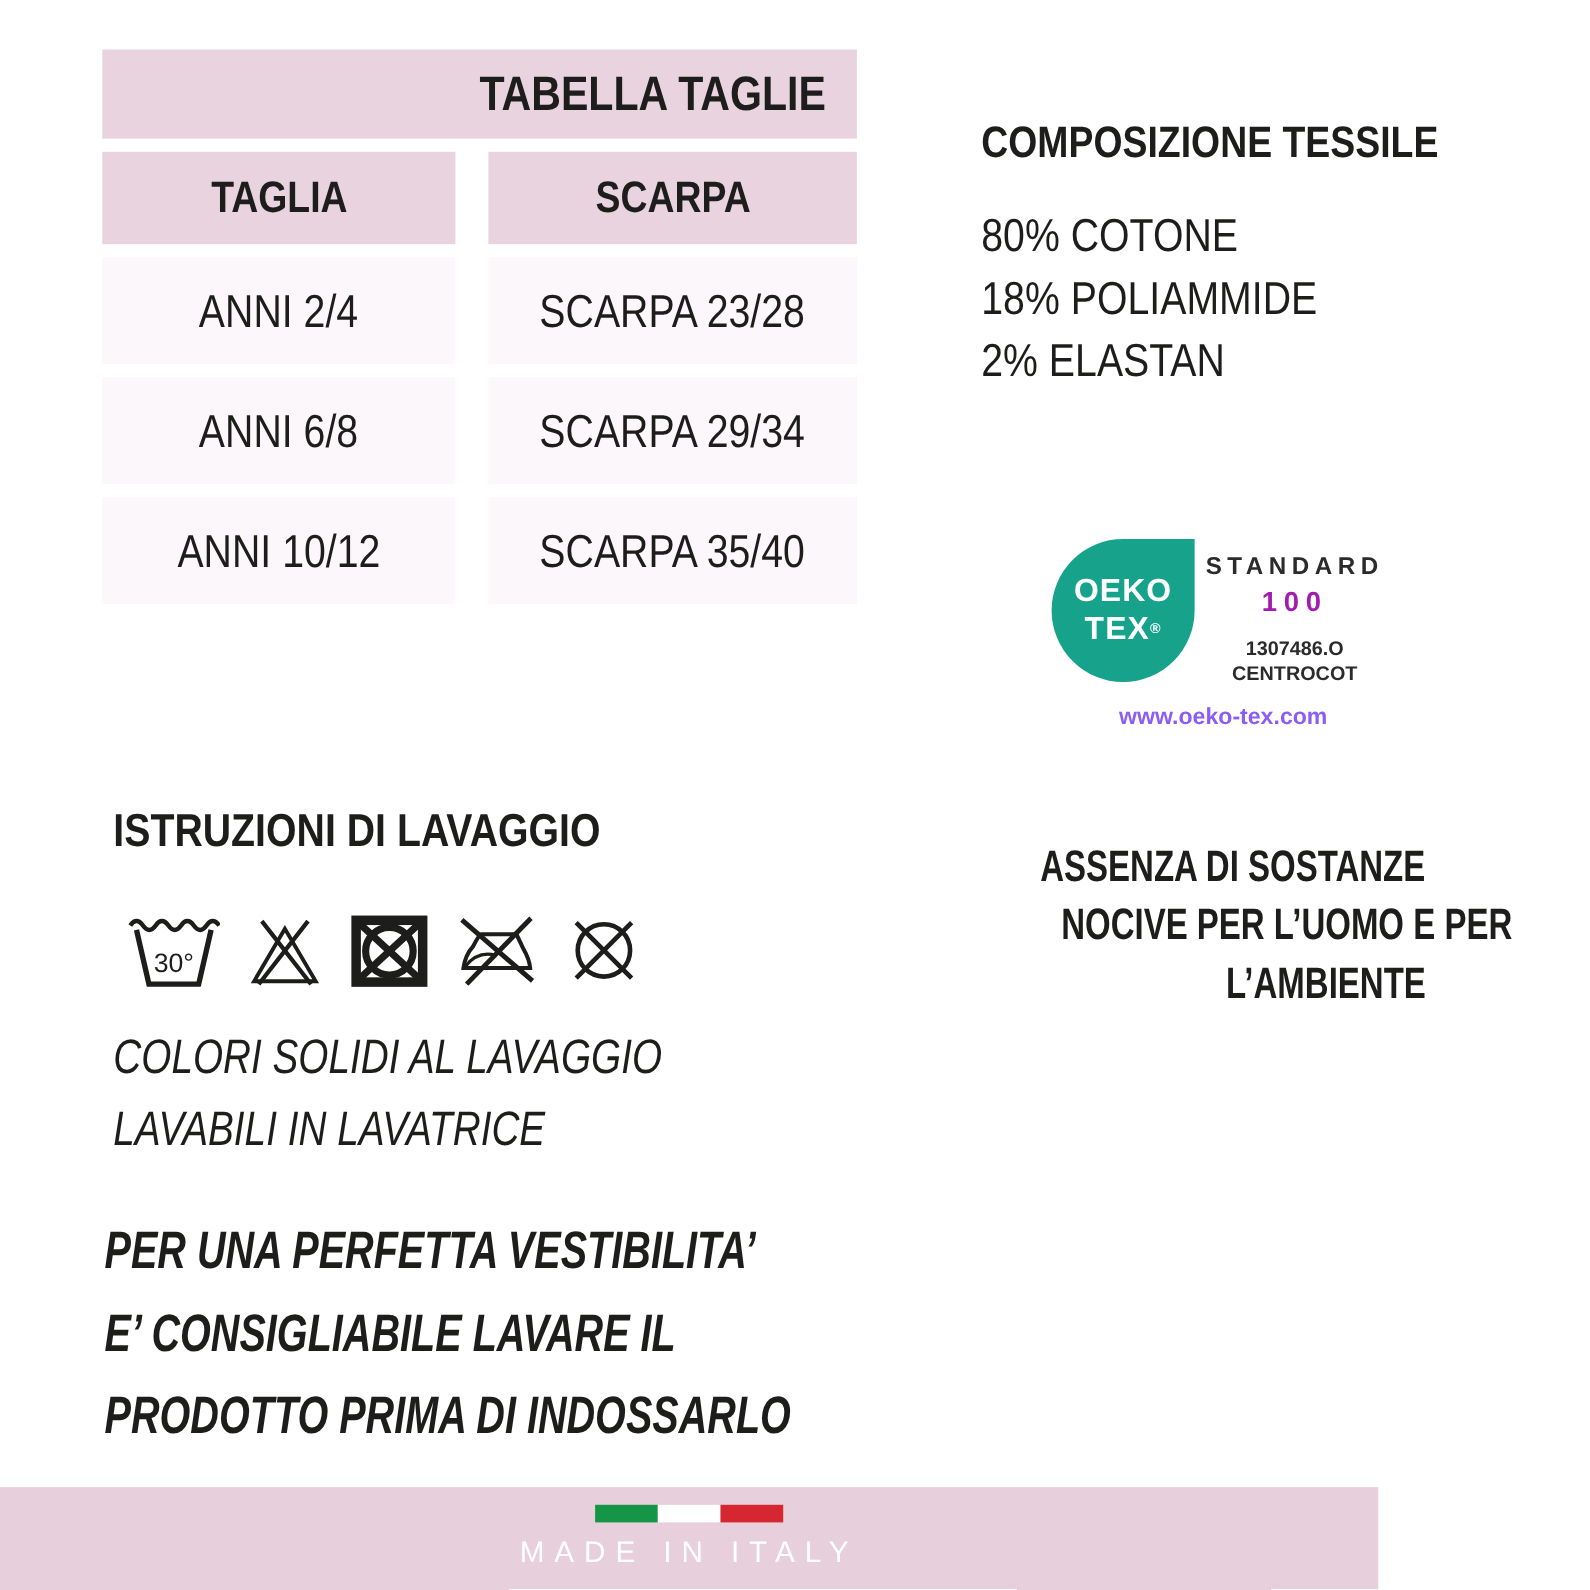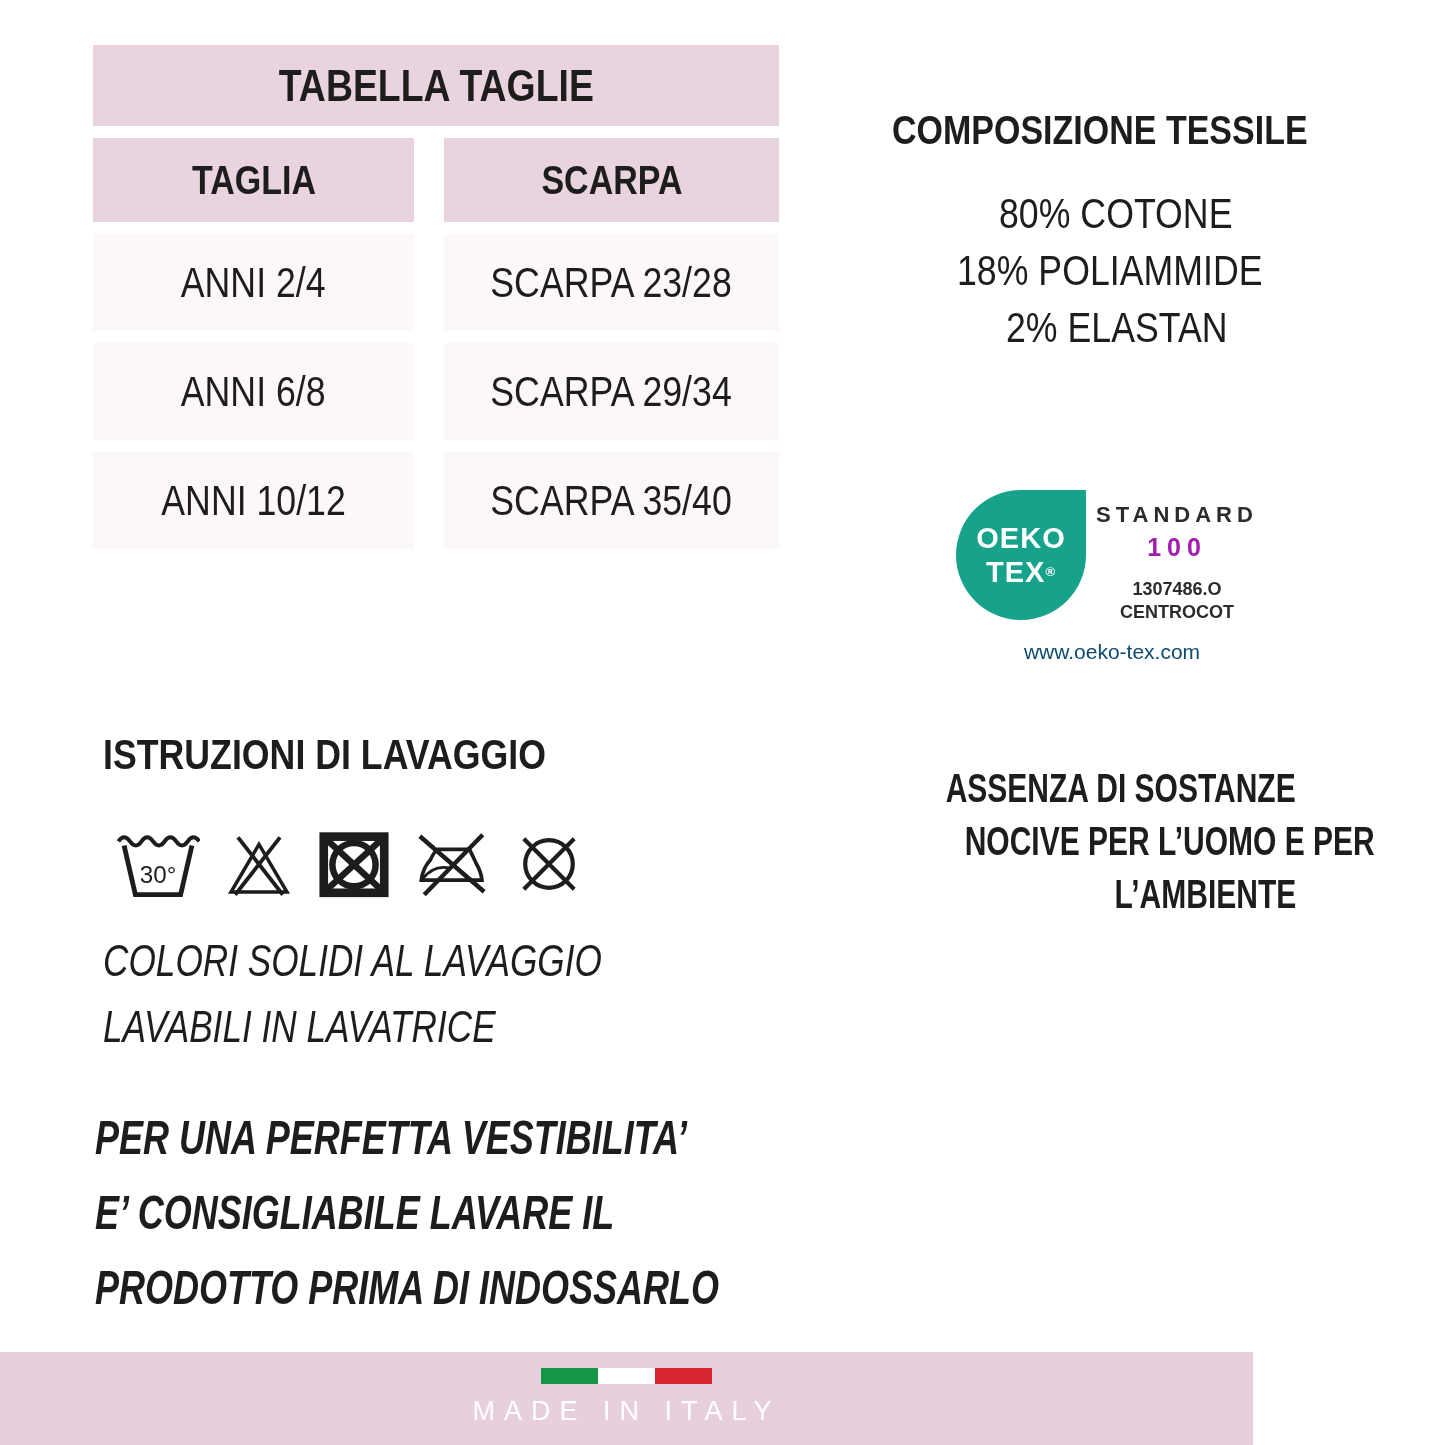--- a/index.html
+++ b/index.html
@@ -8,48 +8,48 @@
 
   
   .cx{display:inline-block;transform:scaleX(.85);white-space:nowrap;}
   .cx80{transform:scaleX(.80);}
   .cx75{transform:scaleX(.75);}
   .oL{transform-origin:0 50%;}
   .oR{transform-origin:100% 50%;}
 
   
   .size-table{position:absolute;left:93px;top:45px;width:686px;}
-  .st-title{height:81px;background:var(--pink_header,#e8d3df);display:flex;align-items:center;justify-content:center;
+  .st-title{height:81px;background:var(--pink_header,#e8d3df);display:flex;align-items:center;justify-content:flex-end;
             font-size:44px;font-weight:bold;margin-bottom:12px;}
   .st-row{display:flex;gap:30px;margin-bottom:12px;}
   .st-cell{display:flex;align-items:center;justify-content:center;}
   .c1{width:321px;}
   .c2{flex:1;}
   .head .st-cell{background:var(--pink_header,#e8d3df);height:84px;font-size:40px;font-weight:bold;}
   .body .st-cell{background:var(--pink_row,#fcf7fa);height:97px;font-size:42px;font-weight:400;}
 
   
-  .comp{position:absolute;left:892px;top:108px;text-align:center;}
+  .comp{position:absolute;left:892px;top:108px;}
   .comp-title{font-size:40px;font-weight:bold;}
   .comp-list{margin-top:32px;}
   .comp-item{font-size:42px;font-weight:400;line-height:57px;height:57px;}
 
   
   .oeko{position:absolute;left:956px;top:490px;width:312px;}
   .oeko-row{display:flex;align-items:flex-start;}
   .drop{width:130px;height:130px;background:var(--teal,#17a38b);border-radius:52% 0 52% 52%;
         display:flex;flex-direction:column;align-items:center;justify-content:center;color:#fff;}
   .drop-line{font-size:29px;font-weight:bold;line-height:33px;letter-spacing:1px;}
   .drop sup{font-size:13px;vertical-align:6px;}
   .oeko-right{flex:1;text-align:center;padding-top:12px;}
   .oeko-std{font-size:22px;font-weight:bold;letter-spacing:5px;color:#2b2b2b;}
   .oeko-num{font-size:25px;font-weight:bold;letter-spacing:6px;margin-top:5px;color:#a21caf;}
   .oeko-cert{font-size:18px;font-weight:bold;line-height:23px;color:#2b2b2b;}
   .oeko-cert.first{margin-top:16px;}
-  .oeko-site{font-size:21px;font-weight:normal;text-align:center;margin-top:16px;color:#0c4a6e;}
+  .oeko-site{font-size:21px;font-weight:bold;text-align:center;margin-top:16px;color:#8b5cf6;}
 
   
   .wash-title{position:absolute;left:103px;top:731px;font-size:42px;font-weight:bold;}
   .icons{position:absolute;left:116px;top:828px;display:flex;align-items:flex-end;gap:24px;}
   .icons svg{display:block;}
 
   .colori{position:absolute;left:103px;top:928px;font-style:italic;font-size:44px;line-height:66px;font-weight:400;}
   .fit{position:absolute;left:95px;top:1100px;font-style:italic;font-size:48px;line-height:75px;font-weight:bold;}
   .assenza{position:absolute;left:828px;top:762px;width:468px;text-align:right;
            font-size:40px;line-height:53px;font-weight:bold;}

